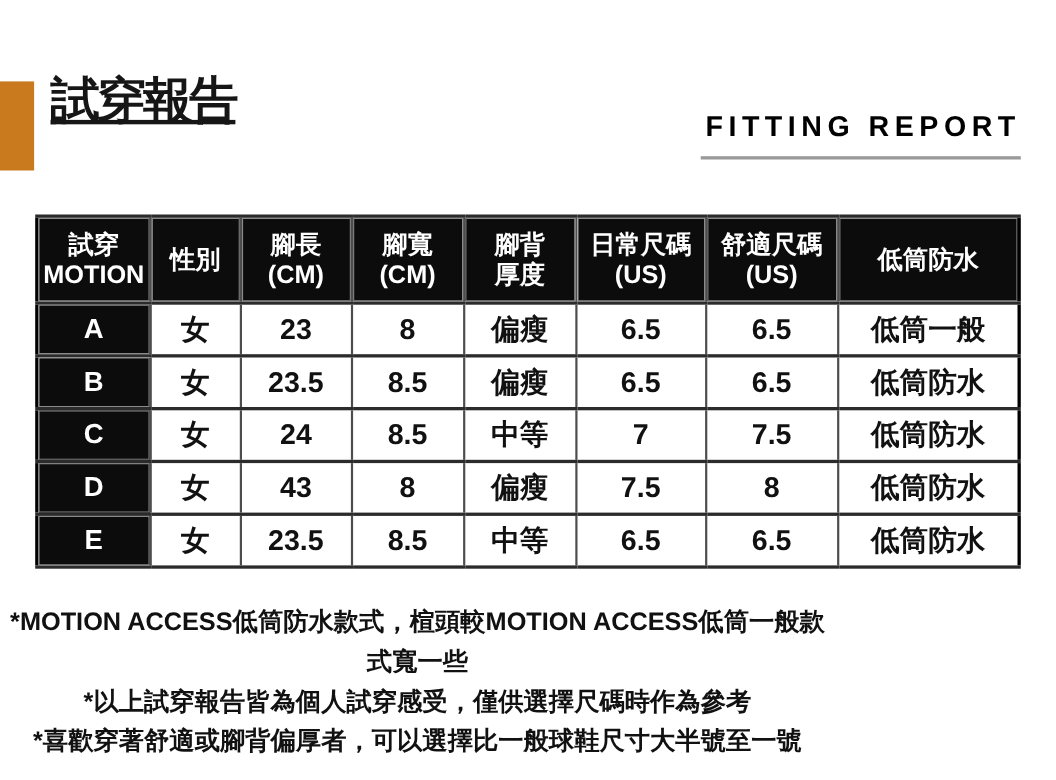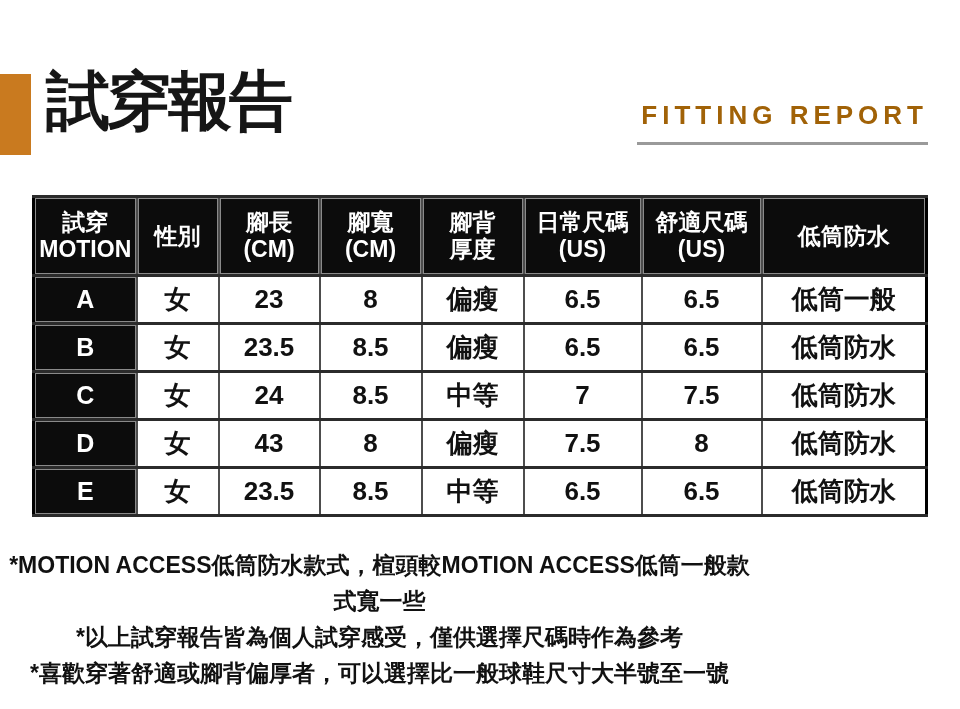--- a/index.html
+++ b/index.html
@@ -16,37 +16,38 @@
   
   .accent-bar {
     position: absolute;
     left: 0; top: 74px;
     width: 31px; height: 81px;
     background: #C97A1F;
   }
   .page-title {
     position: absolute;
     left: 46px; top: 66px;
-    font-size: 64px;
+    font-size: 45px;
     font-weight: 900;
     letter-spacing: -3px;
     line-height: 1.12;
     color: #161616;
     white-space: nowrap;
+    text-decoration: underline;
   }
   .subtitle-wrap {
     position: absolute;
     right: 32px; top: 100px;
     text-align: right;
   }
   .subtitle {
     font-size: 26px;
     font-weight: 700;
     letter-spacing: 5px;
-    color: #a16207;
+    color: #000000;
     white-space: nowrap;
   }
   .subtitle-underline {
     margin-top: 11px;
     margin-left: auto;
     width: 291px;
     height: 3px;
     background: #9A9A9A;
   }
 

